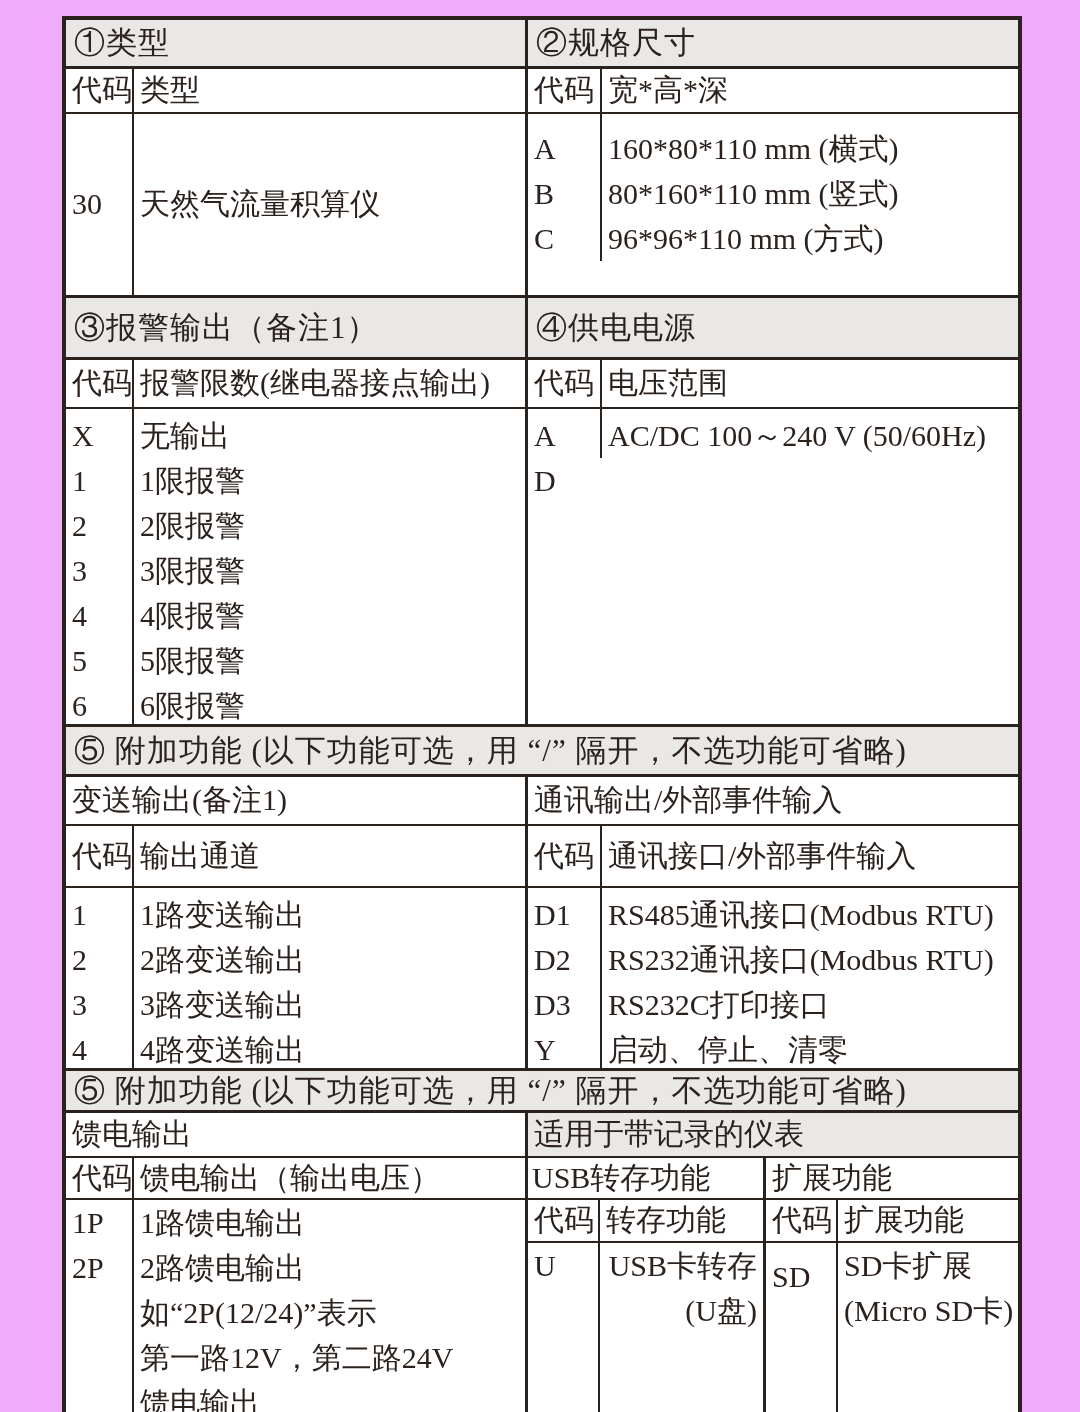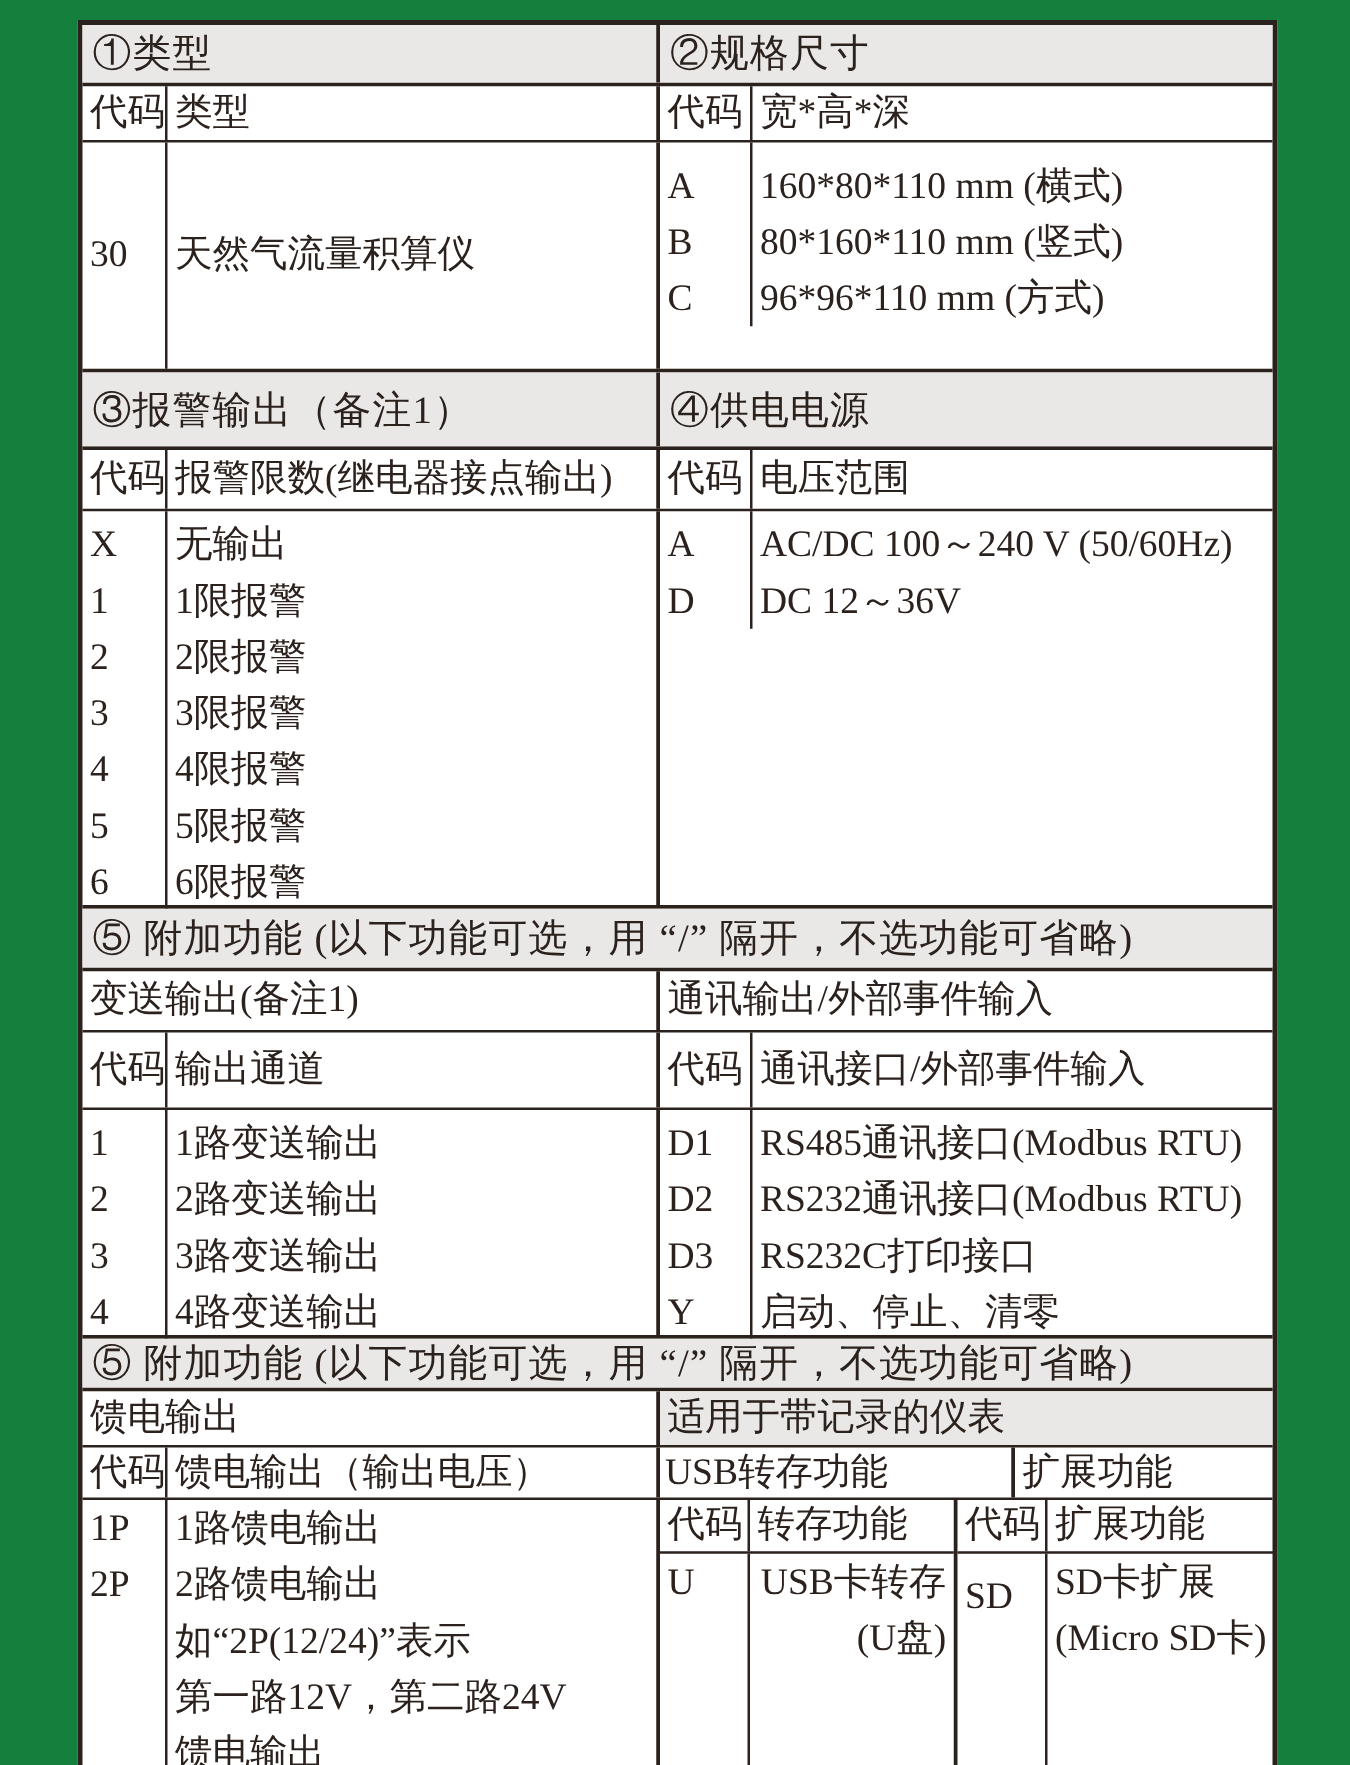--- a/index.html
+++ b/index.html
@@ -8,21 +8,21 @@
     --thin:2px solid var(--ink);
     --mid:3px solid var(--ink);
   }
   *{box-sizing:border-box;margin:0;padding:0;}
   body{
     background:#ffffff;
     font-family:"Liberation Serif","DejaVu Serif",serif;
     color:var(--ink);
     -webkit-font-smoothing:antialiased;
   }
-  .sheet{width:1080px;height:1412px;position:relative;background:#15803d;}
+  .sheet{width:1080px;height:1412px;position:relative;background:#f0abfc;}
   .otable{
     position:absolute;left:62px;top:16px;
     width:960px;border:4px solid var(--ink);
     background:#fff;
   }
   .band{display:flex;align-items:stretch;width:100%;}
   .bt2{border-top:var(--thin);}
   .bt3{border-top:var(--mid);}
   .h46{height:46px;} .h48{height:62px;} .h50{height:50px;} .h42{height:42px;}
   .h183{height:183px;} .h317{height:317px;} .h182{height:182px;} .h222{height:258px;}
@@ -126,21 +126,20 @@
           <div class="ln">6限报警</div>
         </div>
       </div>
       <div class="half-r vtop">
         <div class="code-col stack">
           <div class="ln">A</div>
           <div class="ln">D</div>
         </div>
         <div class="lbl-col stack">
           <div class="ln">AC/DC 100～240 V (50/60Hz)</div>
-          <div class="ln">DC 12～36V</div>
         </div>
       </div>
     </div>
 
     <div class="band h50 bt3">
       <div class="full c title gray">⑤ 附加功能 (以下功能可选，用 “/” 隔开，不选功能可省略)</div>
     </div>
 
     <div class="band h50 bt3">
       <div class="half-l c">变送输出(备注1)</div>
@@ -197,21 +196,21 @@
       <div class="half-l c">馈电输出</div>
       <div class="half-r c gray">适用于带记录的仪表</div>
     </div>
 
     <div class="band h42 bt2">
       <div class="half-l">
         <div class="c code-col">代码</div>
         <div class="c lbl-col">馈电输出（输出电压）</div>
       </div>
       <div class="half-r">
-        <div class="c" style="width:281px;flex:none;padding-left:4px;">USB转存功能</div>
+        <div class="c" style="width:235px;flex:none;padding-left:4px;">USB转存功能</div>
         <div class="c" style="flex:1;border-left:var(--mid);">扩展功能</div>
       </div>
     </div>
 
     <div class="band h222 bt2">
       <div class="half-l vtop">
         <div class="code-col stack" style="padding-top:0;">
           <div class="ln">1P</div>
           <div class="ln">2P</div>
         </div>

